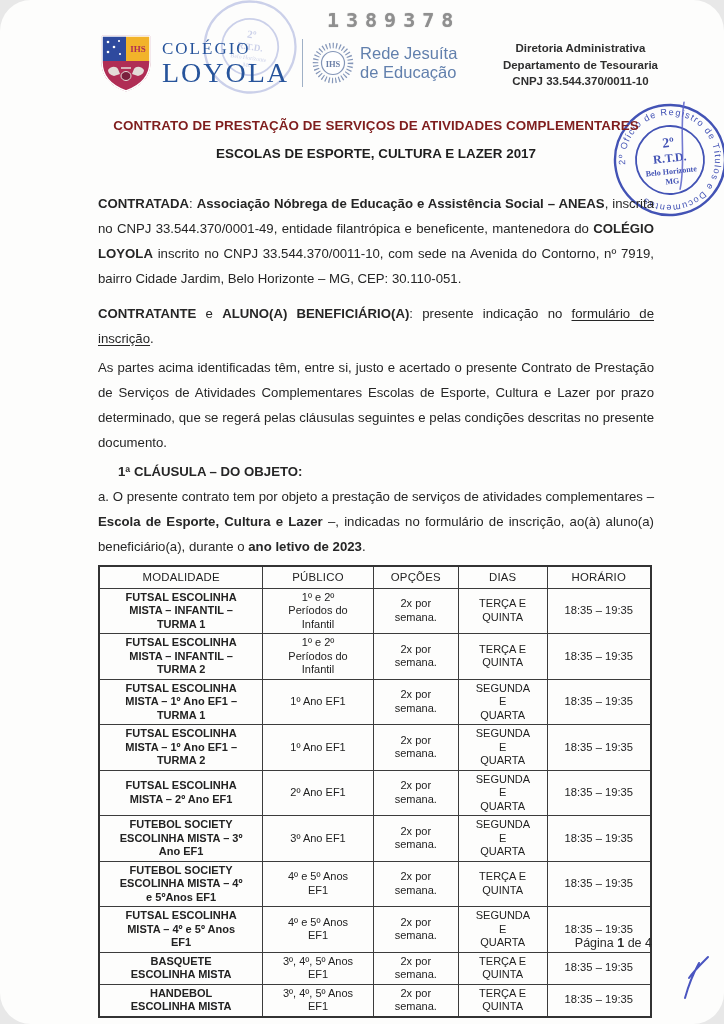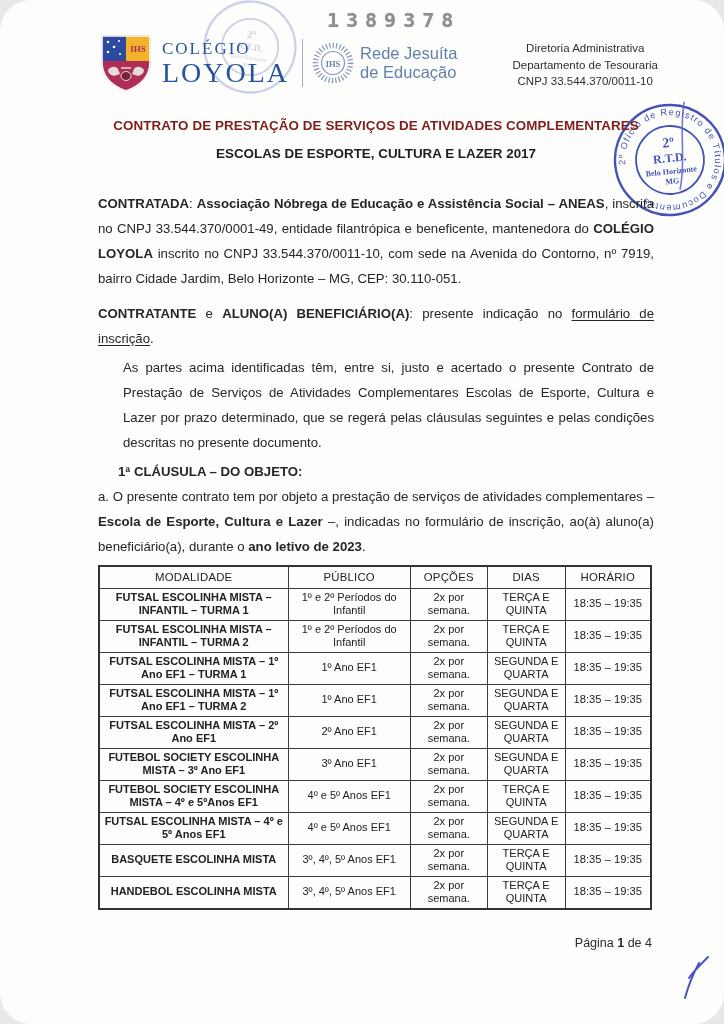--- a/index.html
+++ b/index.html
@@ -22,43 +22,43 @@
   .doc-header {
     position:absolute; left:100px; top:34px; width:558px;
     display:flex; align-items:center;
   }
   .logo-group { display:flex; align-items:center; }
   .college-name { margin-left:10px; color:#27549b; font-family:"Liberation Serif", serif; line-height:1; }
   .college-name .l1 { display:block; font-size:17px; letter-spacing:2px; }
   .college-name .l2 { display:block; font-size:28px; letter-spacing:2px; margin-top:2px; }
   .logo-divider { width:1px; height:48px; background:#9fb0c6; margin:0 9px 0 13px; }
   .network-name { margin-left:6px; color:#6280ad; font-size:16.5px; line-height:1.15; }
-  .header-right { margin-left:auto; text-align:center; font-size:11.5px; font-weight:normal; color:#2f2f2f; line-height:1.45; padding-top:4px; }
+  .header-right { margin-left:auto; text-align:center; font-size:11.5px; font-weight:bold; color:#2f2f2f; line-height:1.45; padding-top:4px; }
   
   .rtd-stamp { position:absolute; left:612px; top:100px; transform:rotate(-6deg); }
   
   .content { position:absolute; left:98px; top:0; width:556px; }
   .title { margin-top:118px; text-align:center; font-size:13.4px; font-weight:bold; color:#7f1d1d; letter-spacing:.1px; }
   .subtitle { margin-top:13px; text-align:center; font-size:13.4px; font-weight:bold; color:#1e1e1e; }
   .para { font-size:13.2px; line-height:25px; text-align:justify; }
   .p1 { margin-top:30px; }
   .p2 { margin-top:10px; }
-  .p3 { margin-top:4px;margin-left:25px; }
+  .p3 { margin-top:4px; }
   .clause-head { margin-top:4px; font-size:13.2px; line-height:25px; font-weight:bold;margin-left:20px; }
   .item-a { margin-top:0; }
   .item-b { margin-top:2px; text-align:left; }
   .u { text-decoration:underline; text-underline-offset:2px; }
   
   table.mods {
     margin-top:6px; width:554px; border-collapse:collapse;
     font-size:11px; color:#222;
   }
   table.mods th, table.mods td {
     border:1px solid #3c3c3c; text-align:center; vertical-align:middle;
-    padding:2px 4px; line-height:13.5px;
+    padding:2px 17px; line-height:13.5px;
   }
   table.mods { border:2px solid #333; }
   table.mods th { font-weight:normal; font-size:11.4px; height:22px; letter-spacing:.2px; }
   table.mods td { height:29px; }
   td.mod { font-weight:bold; }
   td.hor { white-space:nowrap; font-size:11.2px; }
   
   .footer { position:absolute; top:936px; right:72px; font-size:12.5px; color:#2b2b2b; }
   .footer b { font-weight:bold; }
   .pen-mark { position:absolute; left:676px; top:954px; }

